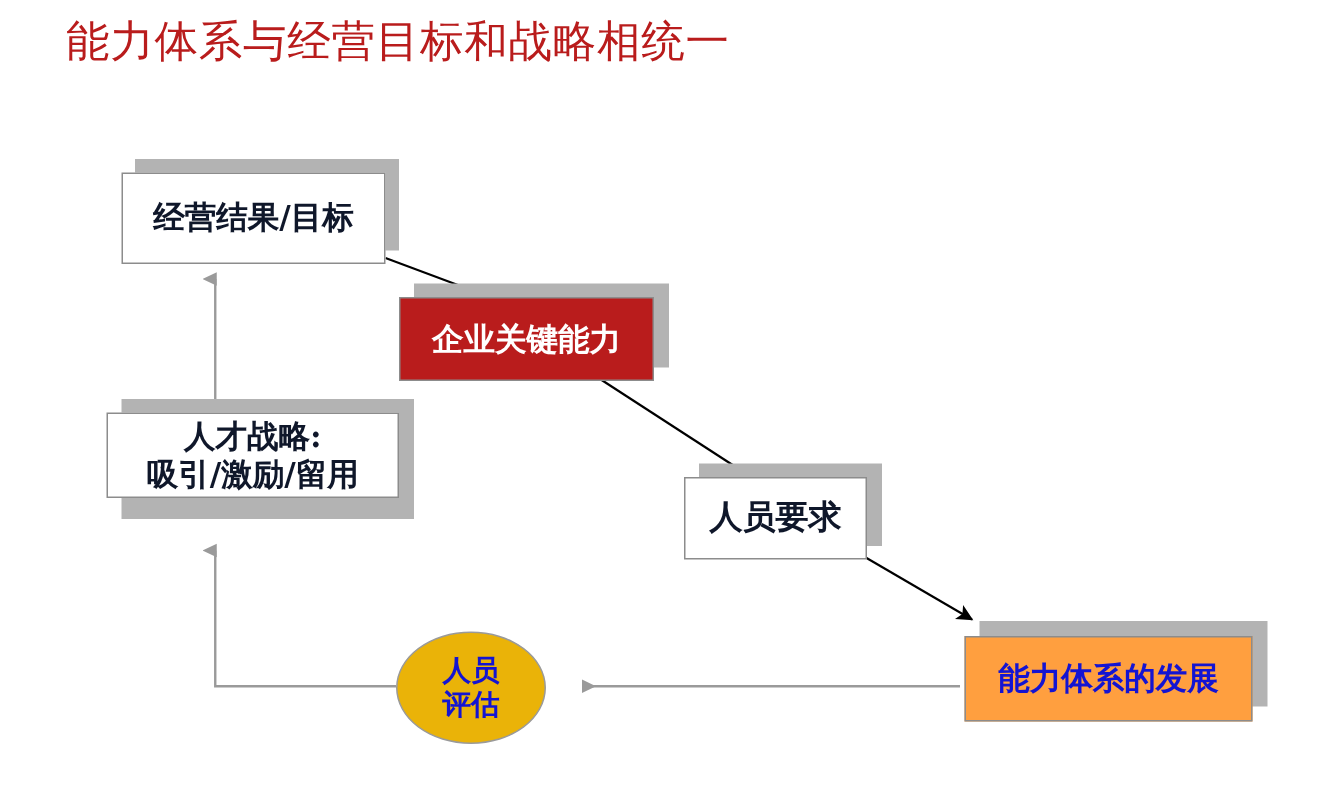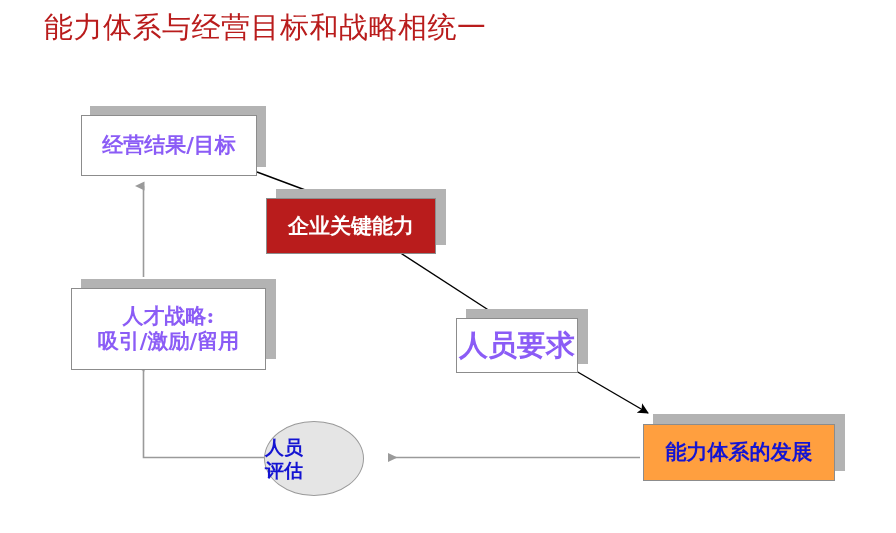--- a/index.html
+++ b/index.html
@@ -79,21 +79,21 @@
     line-height: 1.18;
     white-space: pre-line;
   }
 
   
   .box-white > .face {
     background: #ffffff;
     border: 1px solid #8c8c8c;
   }
   .box-white .label {
-    color: #8b5cf6;
+    color: #0f172a;
   }
 
   
   .box-navy > .face {
     background: #b91c1c;
     border: 1px solid #8c8c8c;
   }
   .box-navy .label {
     color: #ffffff;
   }
@@ -106,51 +106,51 @@
   .box-orange .label {
     color: #1414d2;
   }
 
   
   .node-ellipse {
     position: absolute;
     box-sizing: border-box;
     border: 1px solid #9a9a9a;
     border-radius: 50%;
-    background: #e5e5e5;
+    background: #eab308;
     display: flex;
     align-items: center;
-    justify-content: flex-start;
+    justify-content: center;
     text-align: center;
   }
   .node-ellipse .label {
     font-family: "DejaVu Serif", "Liberation Serif", serif;
     font-weight: bold;
     color: #1414d2;
     font-size: 19px;
     line-height: 1.18;
     white-space: pre-line;
   }
 
   
   #node-business-results { left: 81px;  top: 115px; width: 176px; height: 61px;  }
   #node-business-results .shadow { left: 9px; top: -9px; width: 176px; height: 61px; }
   #node-business-results .label { font-size: 21px; }
 
   #node-core-capability { left: 266px; top: 198px; width: 170px; height: 56px; }
   #node-core-capability .shadow { left: 10px; top: -9px; width: 170px; height: 56px; }
   #node-core-capability .label { font-size: 21px; }
 
-  #node-talent-strategy { left: 71px;  top: 288px; width: 195px; height: 82px; }
+  #node-talent-strategy { left: 71px;  top: 275px; width: 195px; height: 57px; }
   #node-talent-strategy .shadow { left: 10px; top: -9px; width: 195px; height: 80px; }
   #node-talent-strategy .label { font-size: 21px; }
 
   #node-people-requirements { left: 456px; top: 318px; width: 122px; height: 55px; }
   #node-people-requirements .shadow { left: 10px; top: -9px; width: 122px; height: 55px; }
-  #node-people-requirements .label { font-size: 29px; }
+  #node-people-requirements .label { font-size: 22px; }
 
   #node-capability-development { left: 643px; top: 424px; width: 192px; height: 57px; }
   #node-capability-development .shadow { left: 10px; top: -10px; width: 192px; height: 57px; }
   #node-capability-development .label { font-size: 21px; }
 
   #node-people-assessment { left: 264px; top: 421px; width: 100px; height: 75px; }
 </style>
 </head>
 <body>
 

